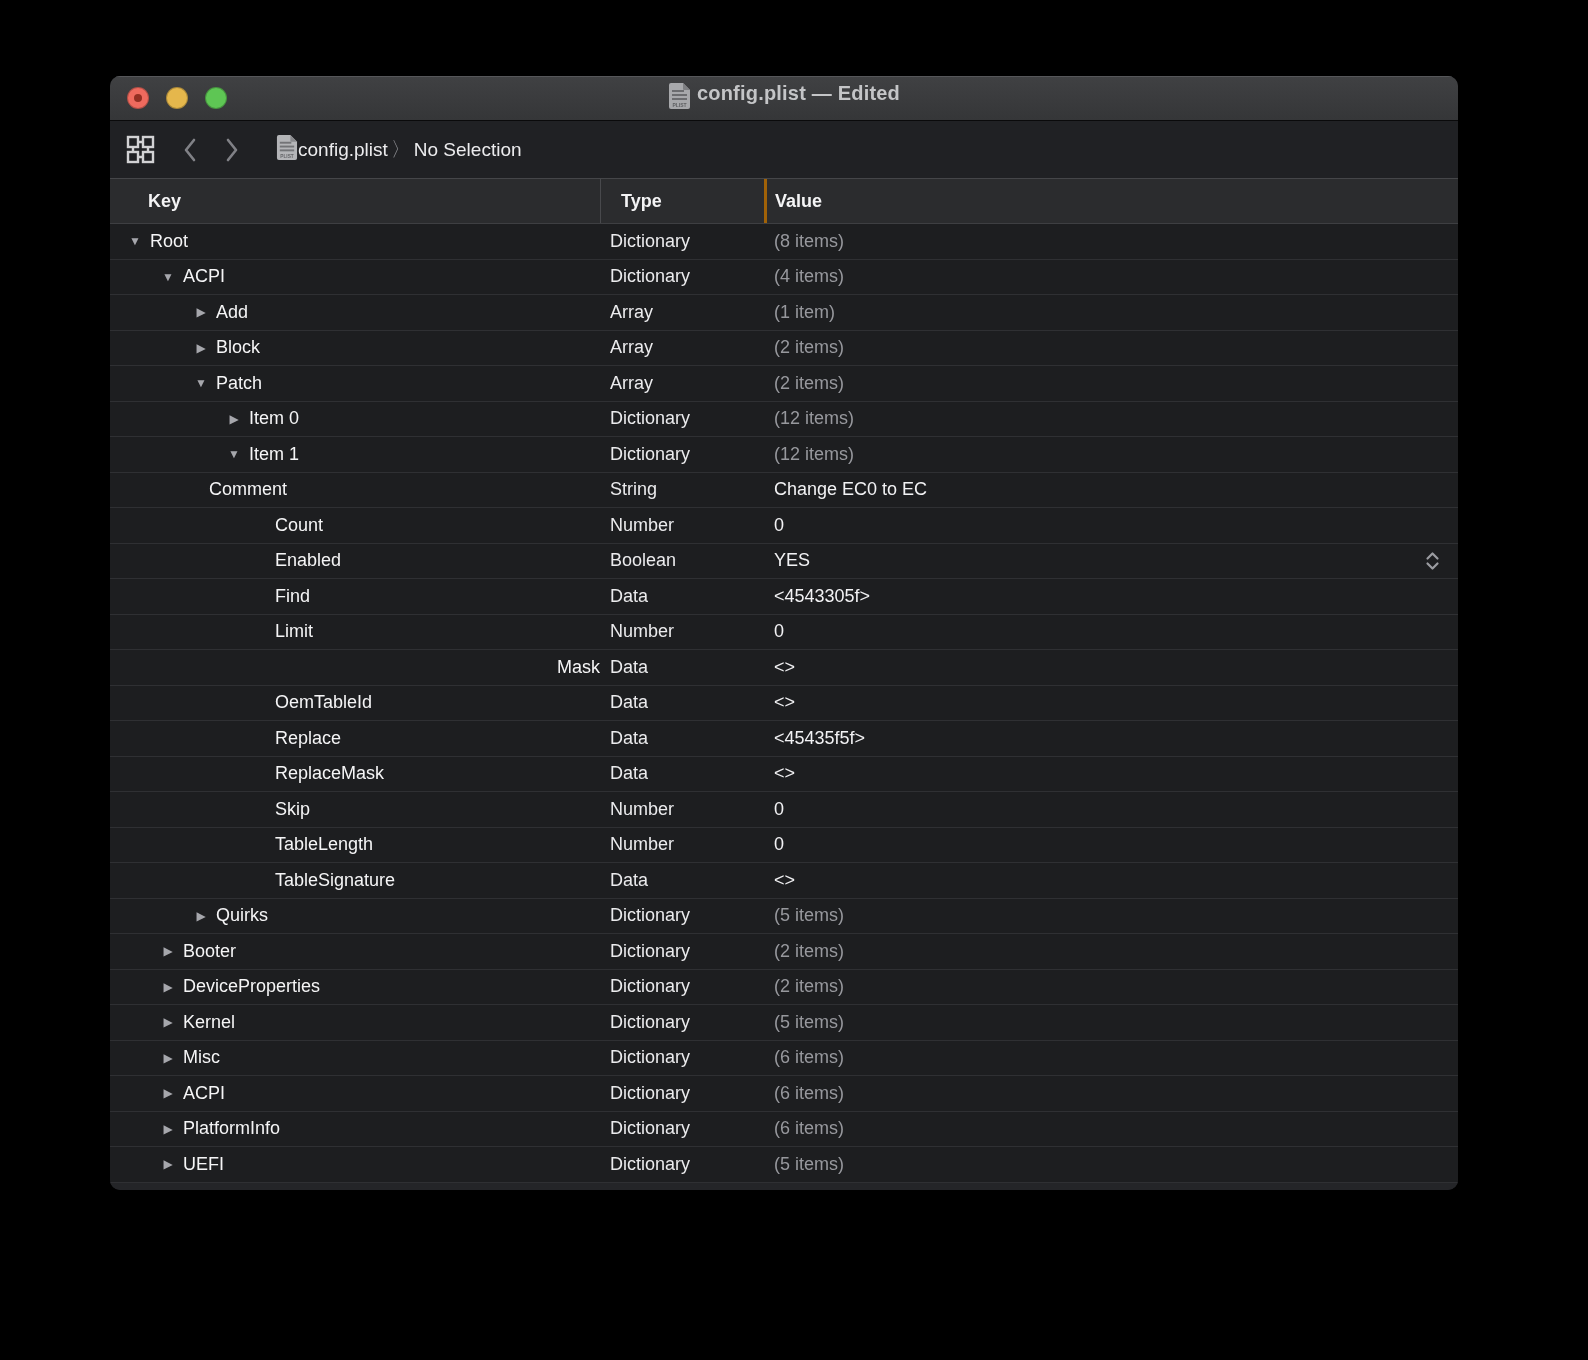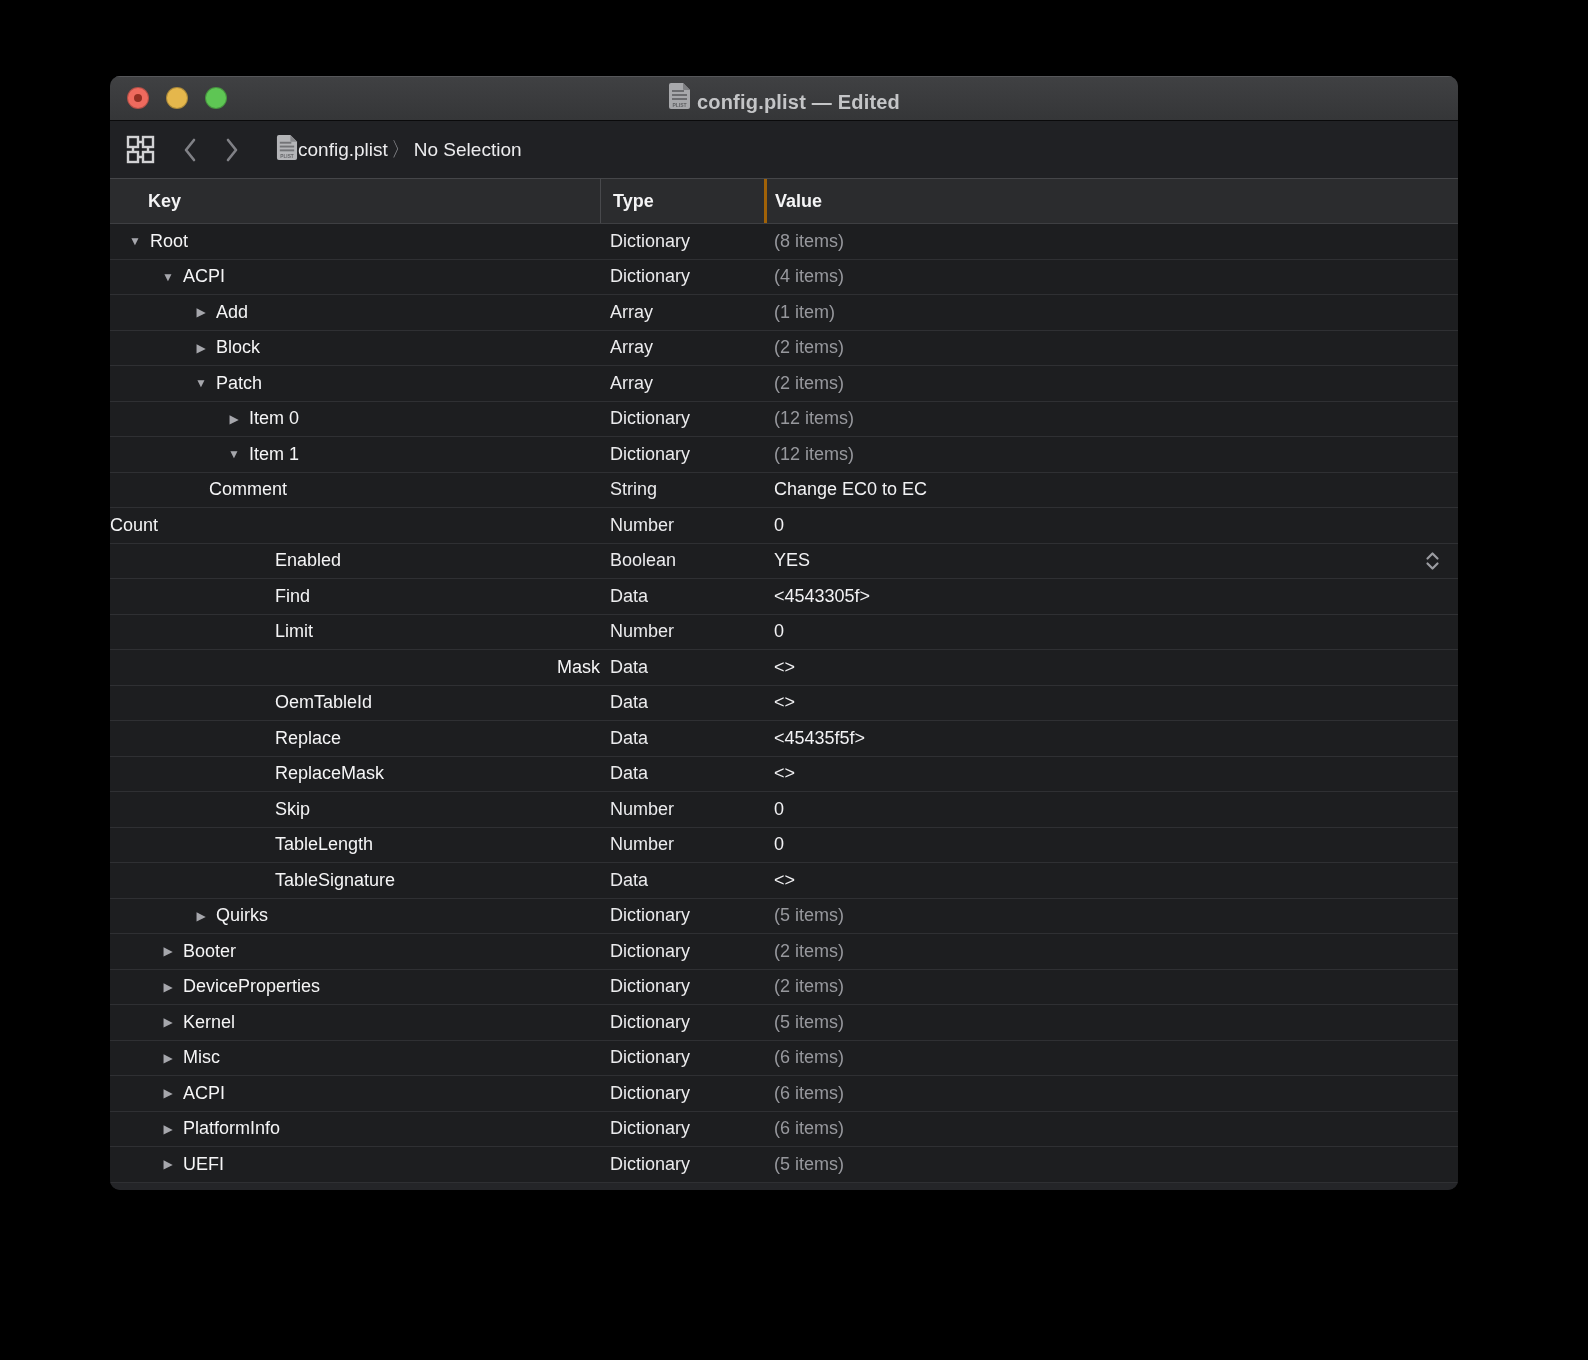--- a/index.html
+++ b/index.html
@@ -16,21 +16,21 @@
   .titlebar {
     height:45px; flex:0 0 45px; position:relative;
     background:linear-gradient(#404143,#353638);
     box-shadow:inset 0 1px 0 #56575a;
     border-bottom:1px solid #0a0a0b;
     display:flex; align-items:center; justify-content:center;
   }
   .traffic { position:absolute; left:17px; top:0; height:100%; display:flex; align-items:center; gap:17px; }
   .light { width:22px; height:22px; border-radius:50%; position:relative; border:1px solid rgba(0,0,0,.25); }
   .light .edit-dot { position:absolute; left:50%; top:50%; width:8px; height:8px; border-radius:50%; transform:translate(-50%,-50%); }
-  .title-group { display:flex; align-items:flex-end; gap:6px; }
+  .title-group { display:flex; align-items:flex-start; gap:6px; }
   .title-text { font-size:20px; font-weight:600; color:#c4c5c7; letter-spacing:.2px; }
 
   
   .doc-icon { position:relative; display:inline-block; }
 
   
   .toolbar {
     height:58px; flex:0 0 58px; background:#202124;
     border-bottom:1px solid #454649;
     display:flex; align-items:center; padding-left:15px;
@@ -41,21 +41,21 @@
   .crumb-label { font-size:19px; font-weight:500; color:#ececee; }
   .crumb-sep { font-size:20px; color:#86878b; font-weight:300; padding:0 3px; }
 
   
   .thead {
     height:45px; flex:0 0 45px; background:#2b2c2e;
     border-bottom:1px solid #3e3f42; display:flex; align-items:stretch;
   }
   .thead .hc { display:flex; align-items:center; font-size:18px; font-weight:600; color:#f4f4f5; }
   .hc-key   { width:490px; padding-left:38px; }
-  .hc-type  { width:164px; border-left:1px solid #48494c; padding-left:12px; }
+  .hc-type  { width:164px; border-left:1px solid #48494c; padding-left:20px; }
   .hc-value { flex:1; border-left:3px solid #a16207; padding-left:8px; }
 
   
   .tbody { flex:0 0 auto; }
   .row {
     height:35.5px; display:flex; align-items:stretch;
     background:#1d1e20; border-bottom:1px solid #2f3033;
     font-size:18px; color:#f2f2f4;
   }
   .c-key   { width:490px; display:flex; align-items:center; overflow:hidden; white-space:nowrap; }
@@ -238,21 +238,21 @@
     </div>
     <div class="c-type">
       <span class="type-label">String</span>
     </div>
     <div class="c-value">
       <span class="value-label">Change EC0 to EC</span>
 
     </div>
   </div>
       <div class="row">
-    <div class="c-key" style="">
+    <div class="c-key" style="padding-left: 165px;">
 
       <span class="key-label">Count</span>
     </div>
     <div class="c-type">
       <span class="type-label">Number</span>
     </div>
     <div class="c-value">
       <span class="value-label">0</span>
 
     </div>

